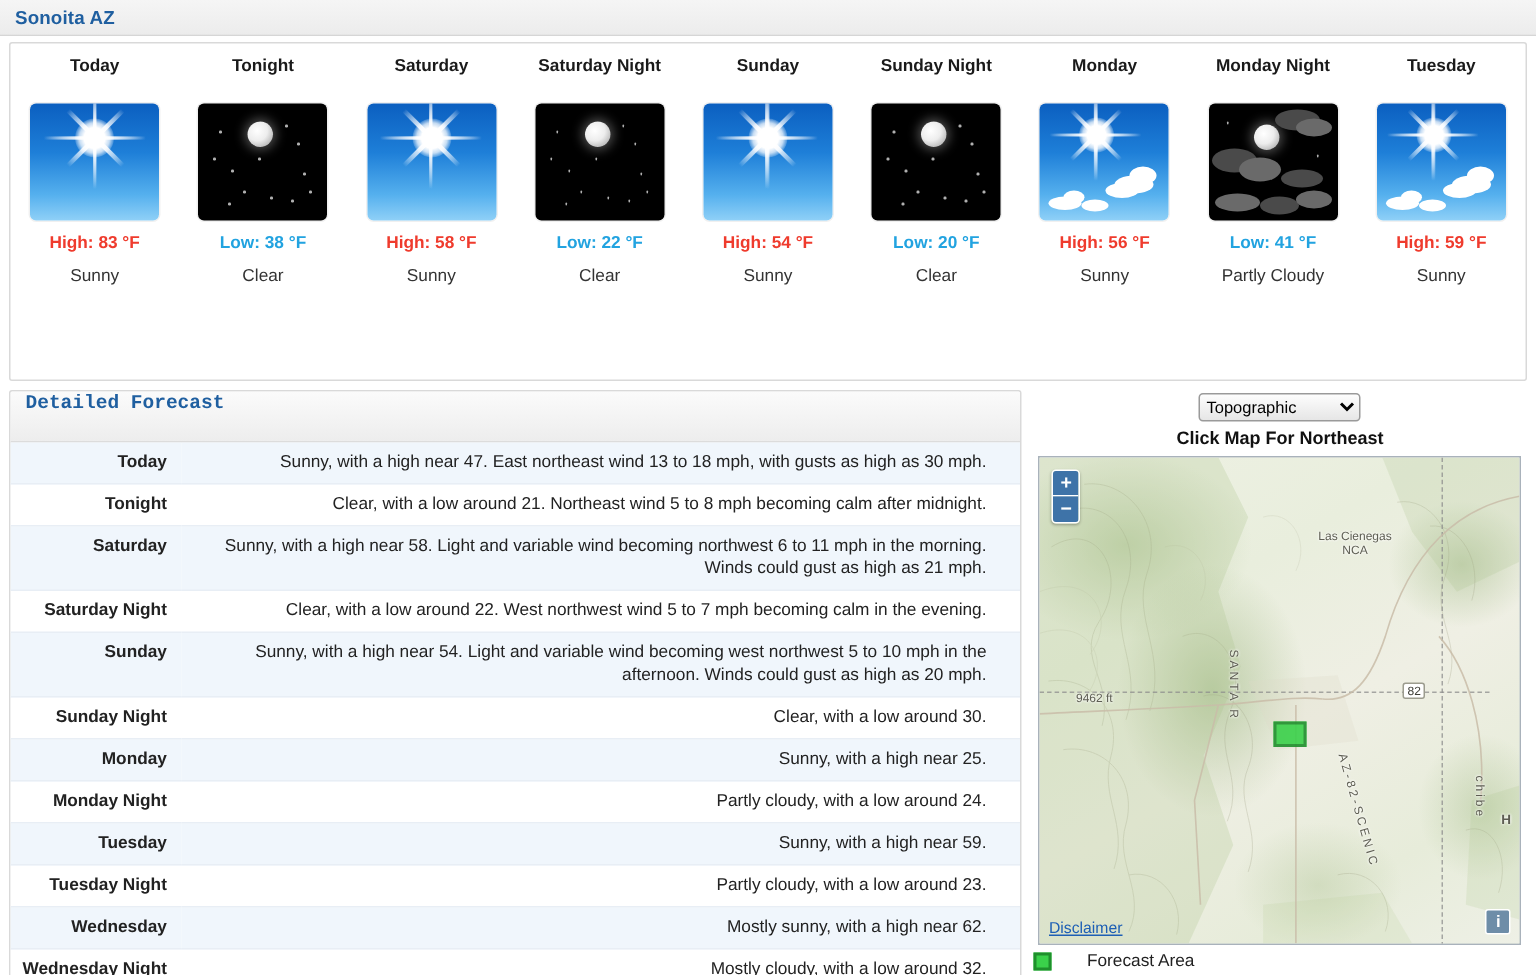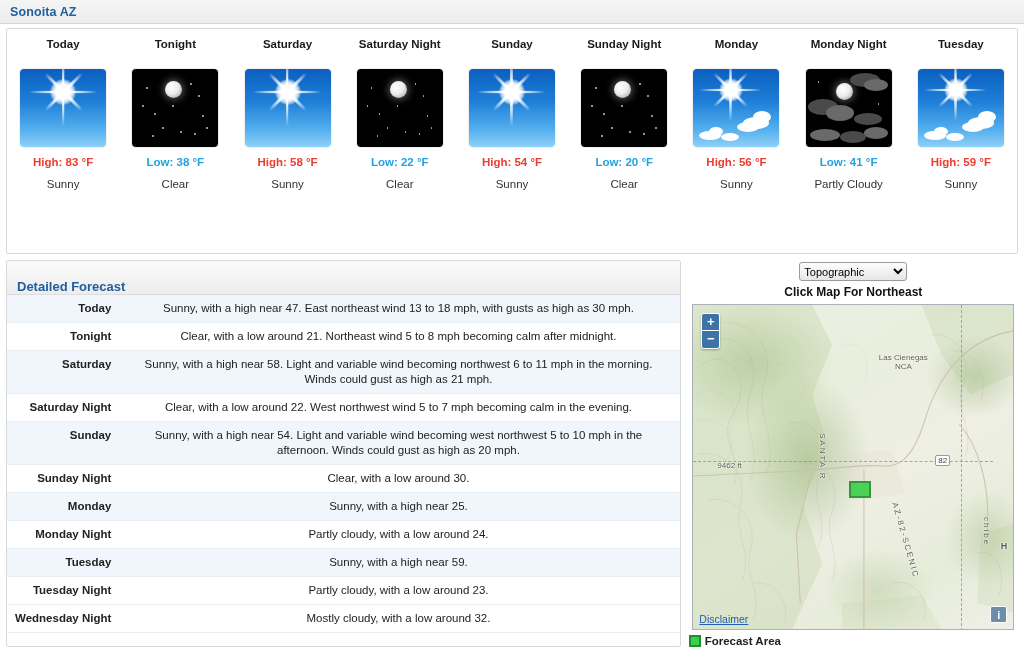--- a/index.html
+++ b/index.html
@@ -97,33 +97,34 @@
   
   .lower { display: flex; margin-top: 6px; padding: 0 6px; gap: 8px; }
 
   .detail-panel {
     width: 676px;
     border: 1px solid #d9d9d9; border-radius: 2px;
     background: #fff;
     overflow: hidden;
   }
   .detail-head {
-    height: 34px; display: flex; align-items: flex-end;
+    height: 34px; display: flex; align-items: flex-start;
     padding-left: 10px;
     background: linear-gradient(#fbfbfb, #ededed);
     border-bottom: 1px solid #dcdcdc;
+    font-family: Liberation Mono, monospace;
   }
   .detail-head .t { font-size: 13px; font-weight: bold; color: #1f5fa0; }
   table.fc { width: 100%; border-collapse: collapse; }
   table.fc tr { border-bottom: 1px solid #e8eef5; }
   table.fc tr.odd { background: #f0f6fc; }
   table.fc tr.even { background: #ffffff; }
   table.fc td { padding: 6px 8px; vertical-align: top; font-size: 11.5px; color: #222; line-height: 15px;}
   table.fc td.lbl { width: 104px; text-align: right; font-weight: bold; white-space: nowrap; padding-right: 10px;}
-  table.fc td.txt { text-align: center; padding-left: 6px; padding-right: 10px; }
+  table.fc td.txt { text-align: right; padding-left: 6px; padding-right: 22px; }
 
   
   .map-panel { width: 330px; display:flex; flex-direction: column; align-items:center; }
   .map-top { display:flex; flex-direction:column; align-items:center; width:100%; }
   select.map-select {
     width: 108px; height: 19px; font-size: 11px;
     font-family: "Liberation Sans", sans-serif;
     border: 1px solid #9a9a9a; border-radius: 3px;
     background: linear-gradient(#fdfdfd,#e6e6e6);
     margin-top: 2px;
@@ -179,21 +180,21 @@
   .disclaimer {
     position:absolute; left:6px; bottom:4px; font-size:10.5px;
     color:#1d5fb5; text-decoration: underline;
   }
   .info-btn {
     position:absolute; right:6px; bottom:6px; width:17px; height:17px;
     background:#6e8da8; color:#fff; font-size:11px; font-weight:bold;
     display:flex; align-items:center; justify-content:center;
     border:1px solid #ffffff; border-radius:2px;
   }
-  .legend { display:flex; align-items:center; gap:4px; margin-top:5px; align-self:flex-start; margin-left:0px;font-weight:bold;}
+  .legend { display:flex; align-items:center; gap:24px; margin-top:5px; align-self:flex-start; margin-left:0px;}
   .legend .swatch { width:12px; height:12px; background:#3ad14a; border:2px solid #1f8f2c;}
   .legend .ltxt { font-size:11.5px; color:#222; }
 </style>
 </head>
 <body>
 
 <div class="page">
 
   <div class="loc-header">
     <span class="loc-title">Sonoita AZ</span>
@@ -424,20 +425,24 @@
               <td class="lbl">Monday Night</td>
               <td class="txt">Partly cloudy, with a low around 24.</td>
             </tr>
             <tr class="odd">
               <td class="lbl">Tuesday</td>
               <td class="txt">Sunny, with a high near 59.</td>
             </tr>
             <tr class="even">
               <td class="lbl">Tuesday Night</td>
               <td class="txt">Partly cloudy, with a low around 23.</td>
+            </tr>
+            <tr class="odd">
+              <td class="lbl">Wednesday</td>
+              <td class="txt">Mostly sunny, with a high near 62.</td>
             </tr>
             <tr class="even">
               <td class="lbl">Wednesday Night</td>
               <td class="txt">Mostly cloudy, with a low around 32.</td>
             </tr>
           </tbody>
       </table>
     </div>
 
     <div class="map-panel">

